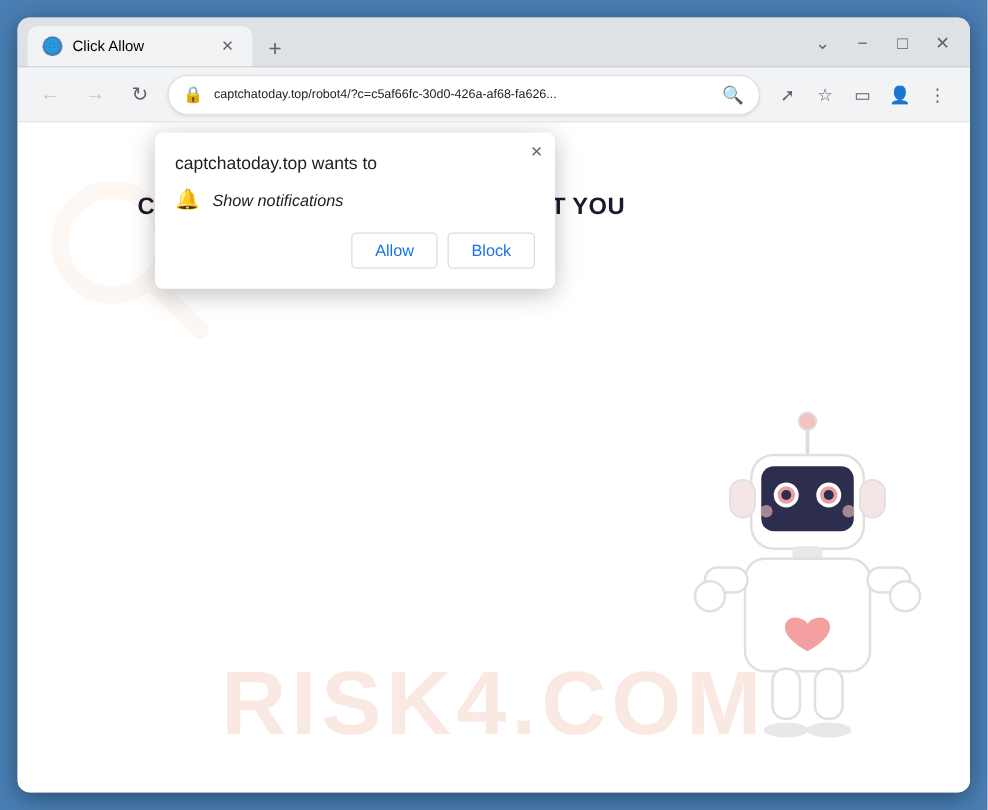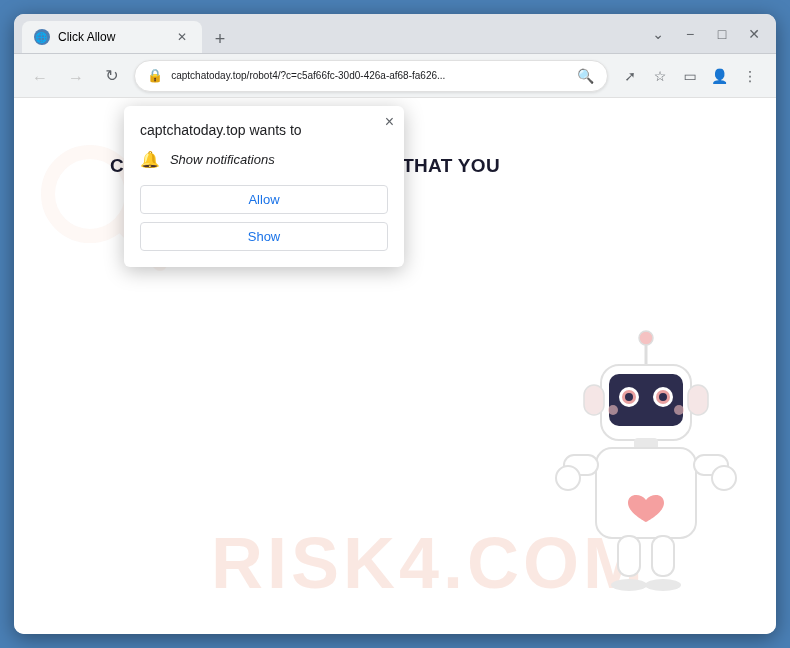--- a/index.html
+++ b/index.html
@@ -203,21 +203,20 @@
       bottom: 30px;
       left: 50%;
       transform: translateX(-50%);
       font-size: 72px;
       font-weight: 900;
       color: rgba(220, 100, 60, 0.15);
       white-space: nowrap;
       letter-spacing: 4px;
       pointer-events: none;
       user-select: none;
-      margin-left: 34px;
     }
 
     
     .search-watermark {
       position: absolute;
       left: 20px;
       top: 40px;
       opacity: 0.08;
     }
 
@@ -232,21 +231,21 @@
       right: 30px;
       bottom: 20px;
       width: 200px;
     }
 
     
     .notification-popup {
       position: absolute;
       top: 8px;
       left: 110px;
-      width: 280px;
+      width: 320px;
       background: white;
       border-radius: 6px;
       box-shadow: 0 4px 20px rgba(0,0,0,0.25);
       padding: 16px;
       z-index: 100;
     }
 
     .popup-close {
       position: absolute;
       top: 8px;
@@ -279,21 +278,20 @@
     .notification-label {
       font-size: 13px;
       color: #202124;
       font-style: italic;
     }
 
     .popup-buttons {
       display: flex;
       justify-content: flex-end;
       gap: 8px;
-      flex-direction: column;
     }
 
     .popup-btn {
       padding: 6px 18px;
       border-radius: 4px;
       font-size: 13px;
       cursor: pointer;
       border: 1px solid #dadce0;
       background: white;
       color: #1a73e8;
@@ -415,18 +413,18 @@
 
     <div class="notification-popup">
       <div class="popup-title">captchatoday.top wants to</div>
       <span class="popup-close">×</span>
       <div class="popup-notification-row">
         <span class="bell-icon">🔔</span>
         <span class="notification-label">Show notifications</span>
       </div>
       <div class="popup-buttons">
         <button class="popup-btn allow">Allow</button>
-        <button class="popup-btn block">Show</button>
+        <button class="popup-btn block">Block</button>
       </div>
     </div>
 
   </div>
 </div>
 
 </body></html>

